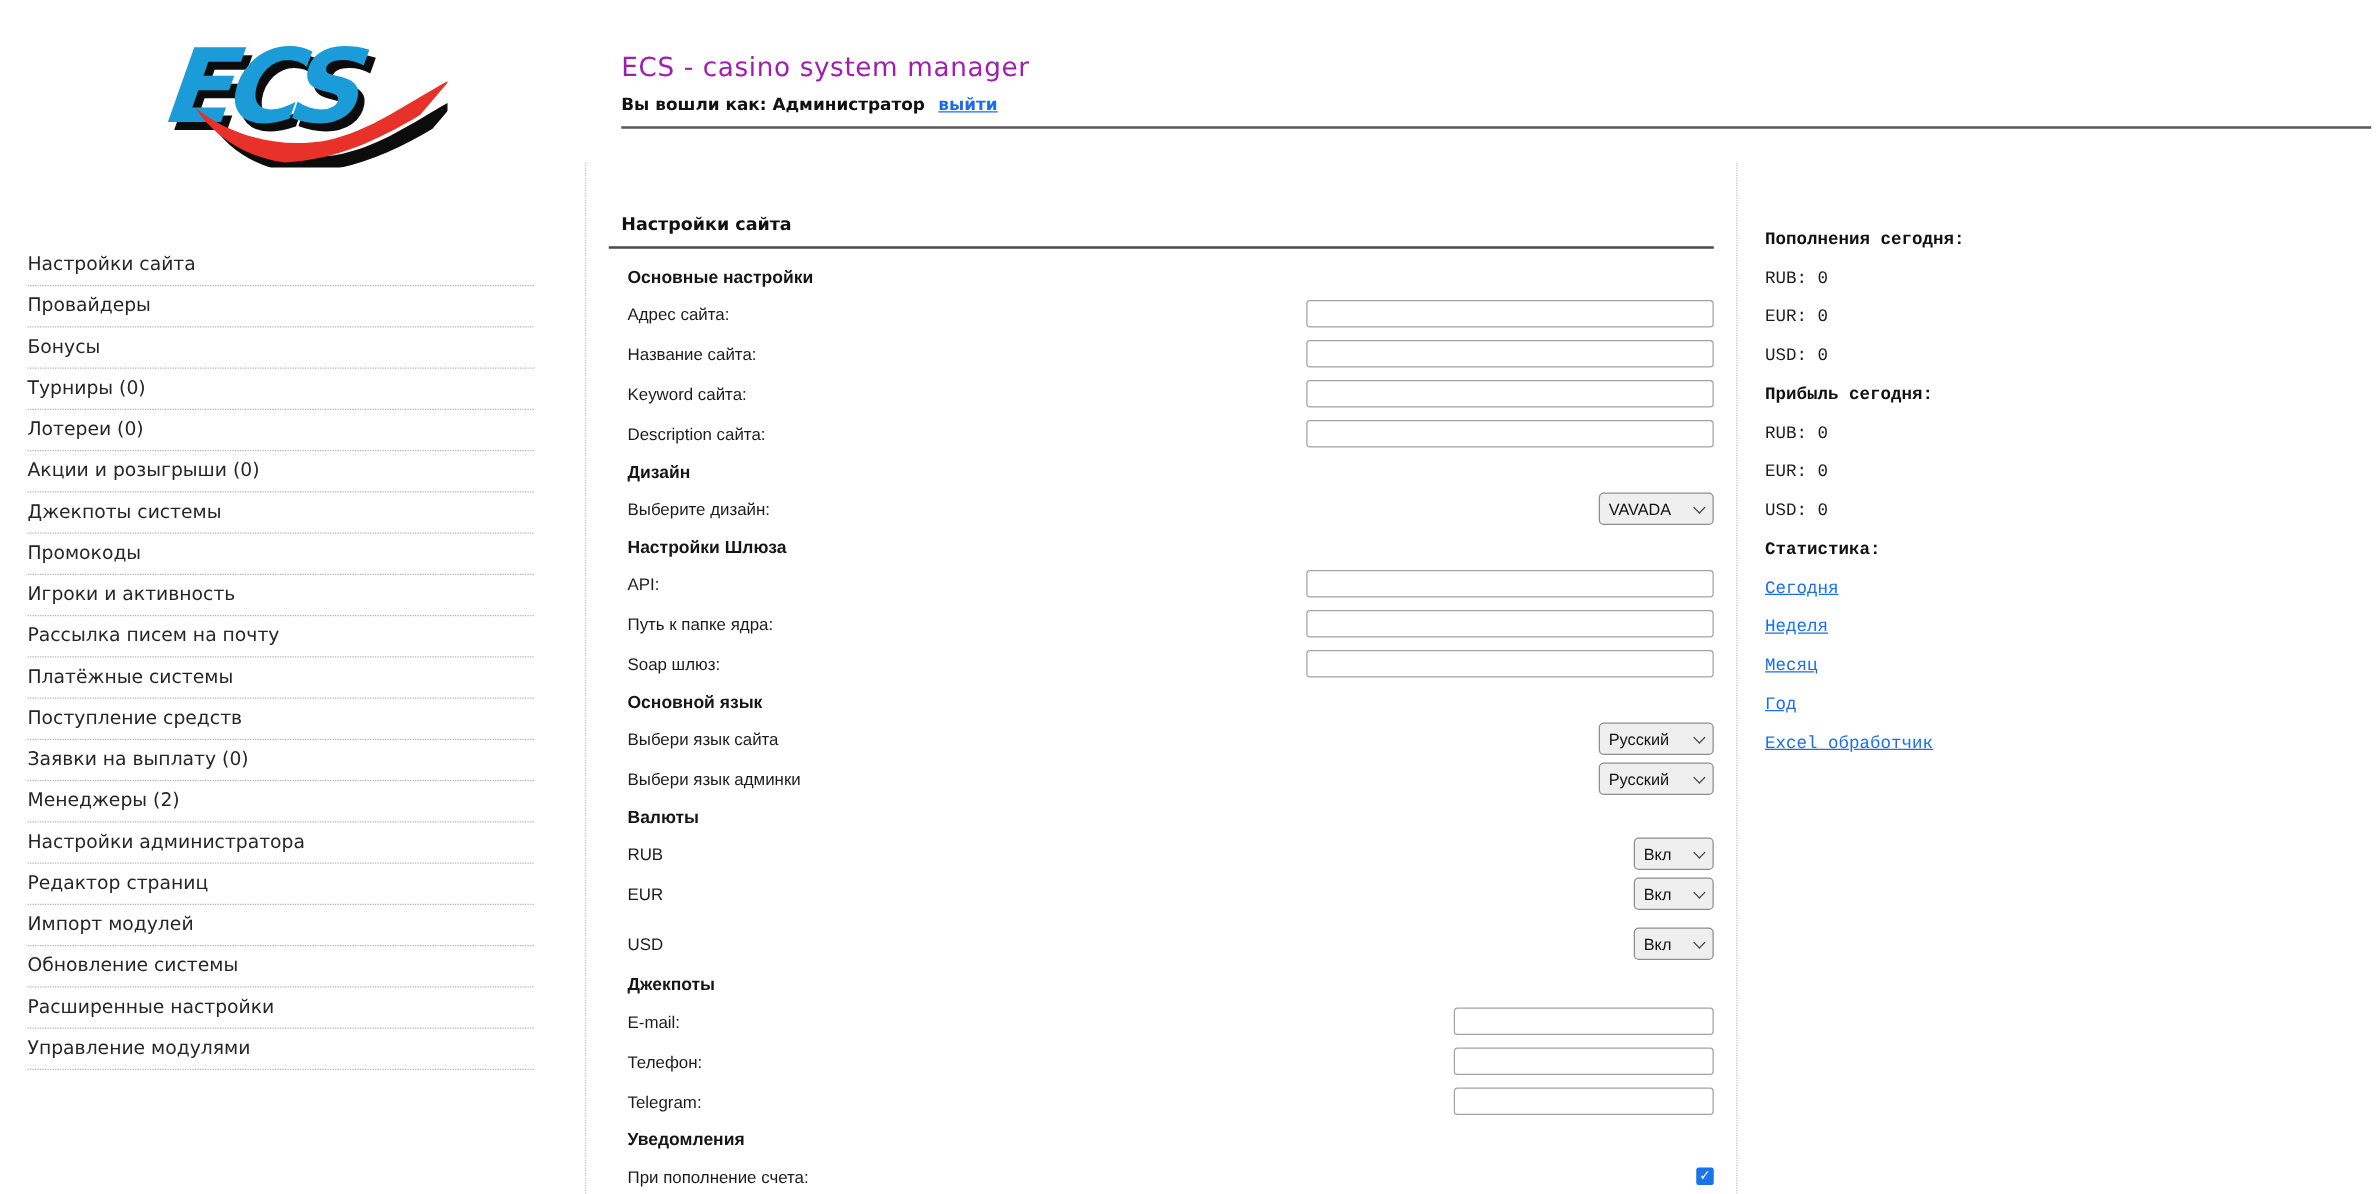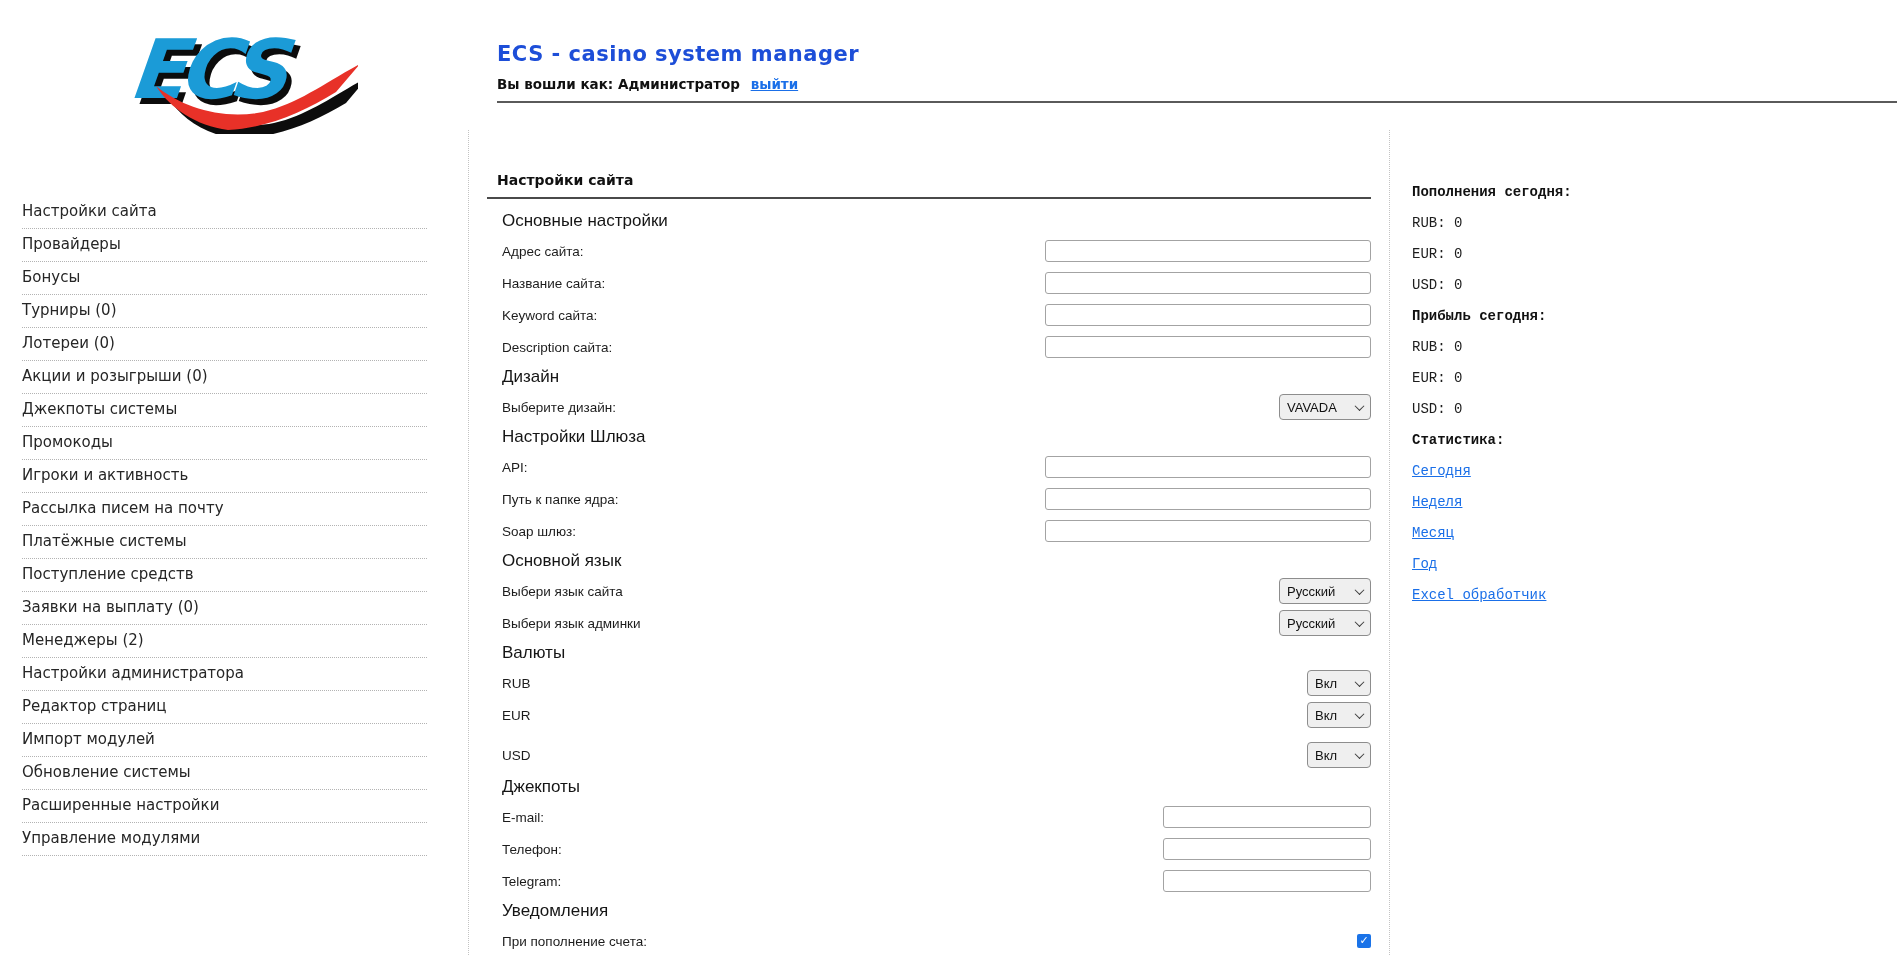--- a/index.html
+++ b/index.html
@@ -9,21 +9,21 @@
     overflow: hidden;
     position: relative;
     font-family: "DejaVu Sans", sans-serif;
     color: #1d1d1d;
   }
 
   
   .logo { position: absolute; left: 128px; top: 20px; width: 230px; height: 114px; }
   .head-title {
     position: absolute; left: 497px; top: 42px;
-    font-size: 21px; font-weight: bold; letter-spacing: 0.5px; color: #1d4ed8;
+    font-size: 21px; font-weight: normal; letter-spacing: 0.5px; color: #a21caf;
   }
   .head-login {
     position: absolute; left: 497px; top: 76px;
     font-size: 13.5px; font-weight: bold; color: #111;
   }
   .logout { color: #1a6fe8; text-decoration: underline; margin-left: 6px; cursor: pointer; }
   .head-rule { position: absolute; left: 497px; right: 6px; top: 101px; height: 2px; background: #5a5a5a; }
 
   
   .sidebar { position: absolute; left: 22px; top: 196px; width: 405px; }
@@ -41,21 +41,21 @@
     padding: 42px 18px 0 18px;
   }
   .main-title {
     font-size: 14px; font-weight: bold; color: #111;
     margin-left: 10px; padding-bottom: 9px;
   }
   .title-rule { height: 2px; background: #4a4a4a; margin-bottom: 8px; }
 
   .form { padding-left: 15px; font-family: "Liberation Sans", sans-serif; }
   .row { display: flex; align-items: center; }
-  .row.section { height: 28px; font-size: 17px; font-weight: normal; color: #151515; }
+  .row.section { height: 28px; font-size: 14px; font-weight: bold; color: #151515; }
   .row.field { height: 32px; justify-content: space-between; }
   .f-label { width: 341px; font-size: 13.5px; color: #1c1c1c; flex: 0 0 341px; }
   .f-input {
     width: 326px; height: 22px;
     border: 1px solid #a3a3a3; border-radius: 3px;
     font-family: "Liberation Sans", sans-serif; font-size: 13px; padding: 0 5px;
     background: #fff; outline: none;
   }
   .f-input.short { width: 208px; }
 

